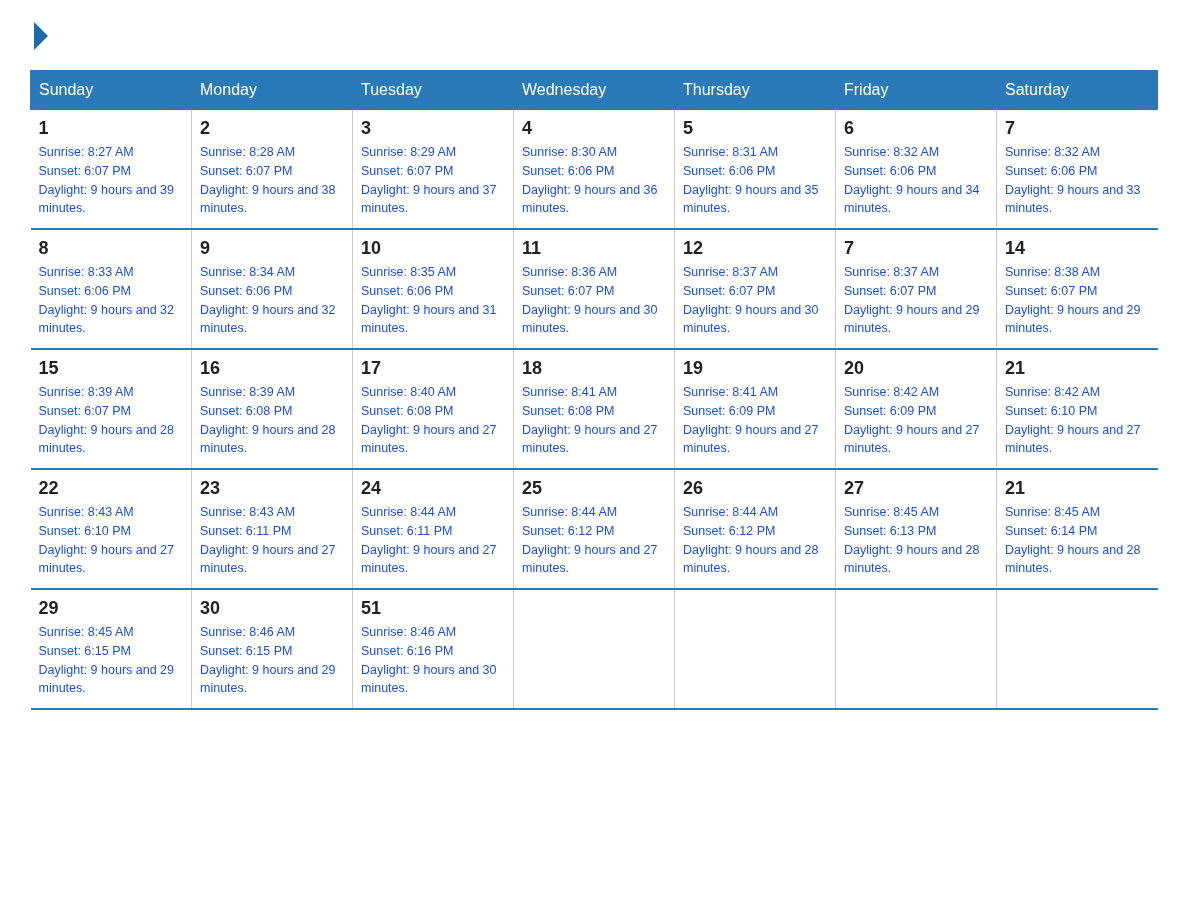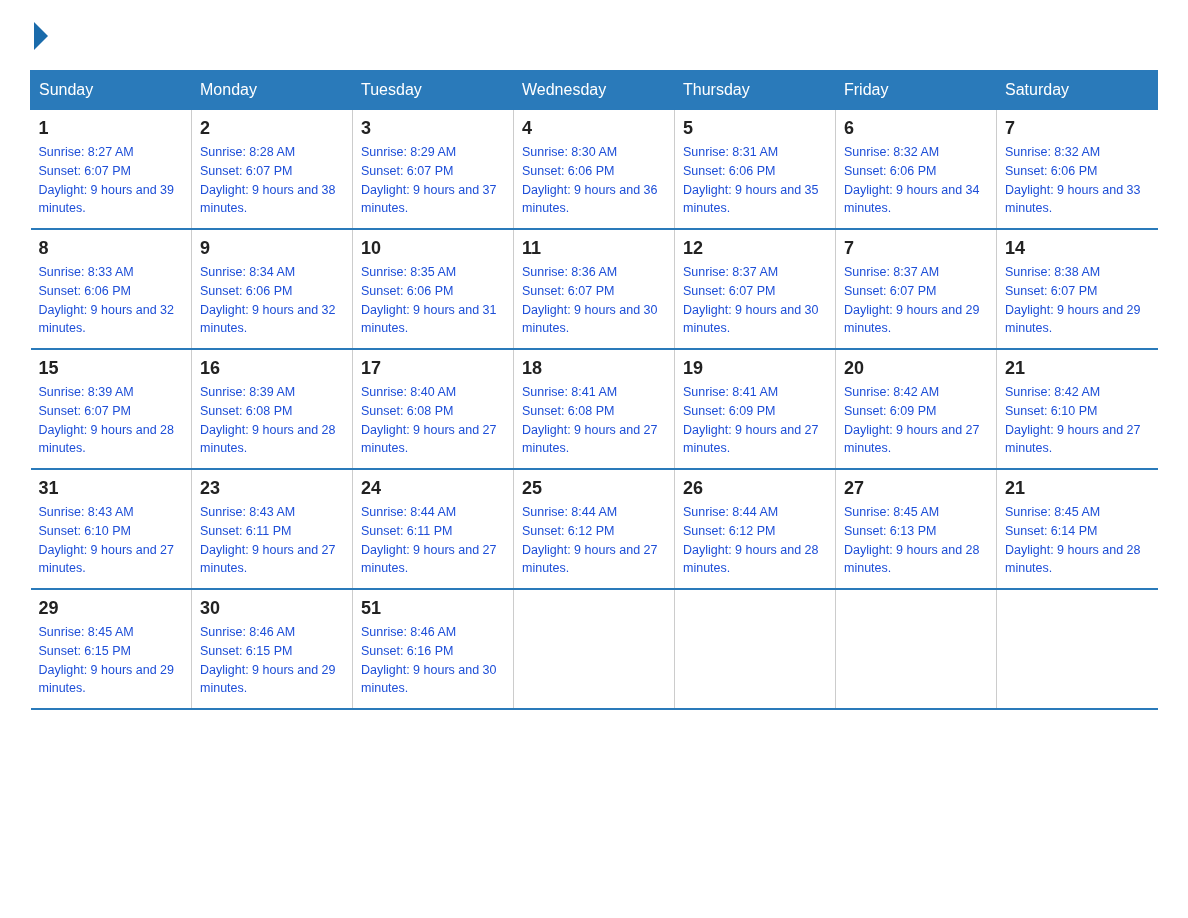--- a/index.html
+++ b/index.html
@@ -217,21 +217,21 @@
           <span class="day-number">20</span>
           <span class="day-info">Sunrise: 8:42 AM<br>Sunset: 6:09 PM<br>Daylight: 9 hours and 27 minutes.</span>
         </td>
         <td>
           <span class="day-number">21</span>
           <span class="day-info">Sunrise: 8:42 AM<br>Sunset: 6:10 PM<br>Daylight: 9 hours and 27 minutes.</span>
         </td>
       </tr>
       <tr>
         <td>
-          <span class="day-number">31</span>
+          <span class="day-number">22</span>
           <span class="day-info">Sunrise: 8:43 AM<br>Sunset: 6:10 PM<br>Daylight: 9 hours and 27 minutes.</span>
         </td>
         <td>
           <span class="day-number">23</span>
           <span class="day-info">Sunrise: 8:43 AM<br>Sunset: 6:11 PM<br>Daylight: 9 hours and 27 minutes.</span>
         </td>
         <td>
           <span class="day-number">24</span>
           <span class="day-info">Sunrise: 8:44 AM<br>Sunset: 6:11 PM<br>Daylight: 9 hours and 27 minutes.</span>
         </td>

